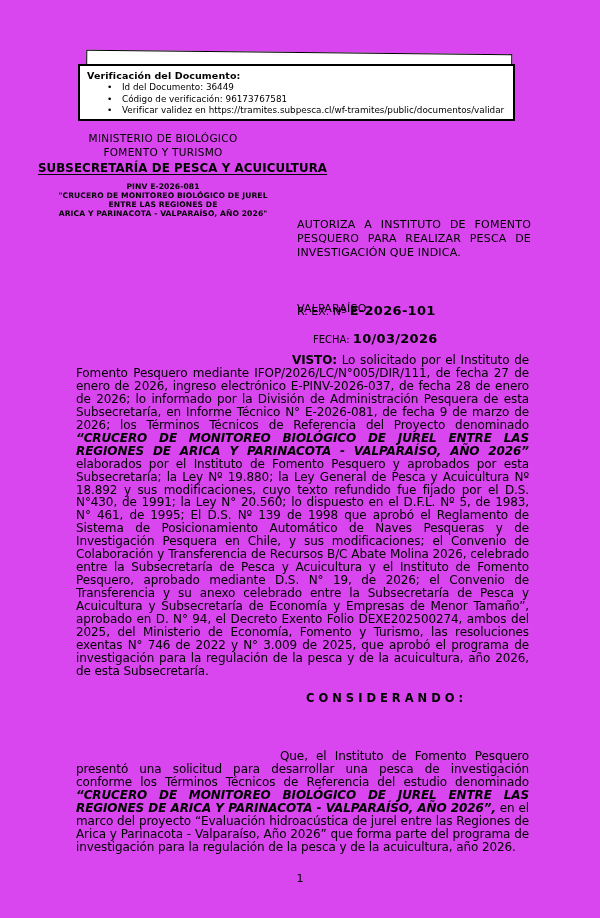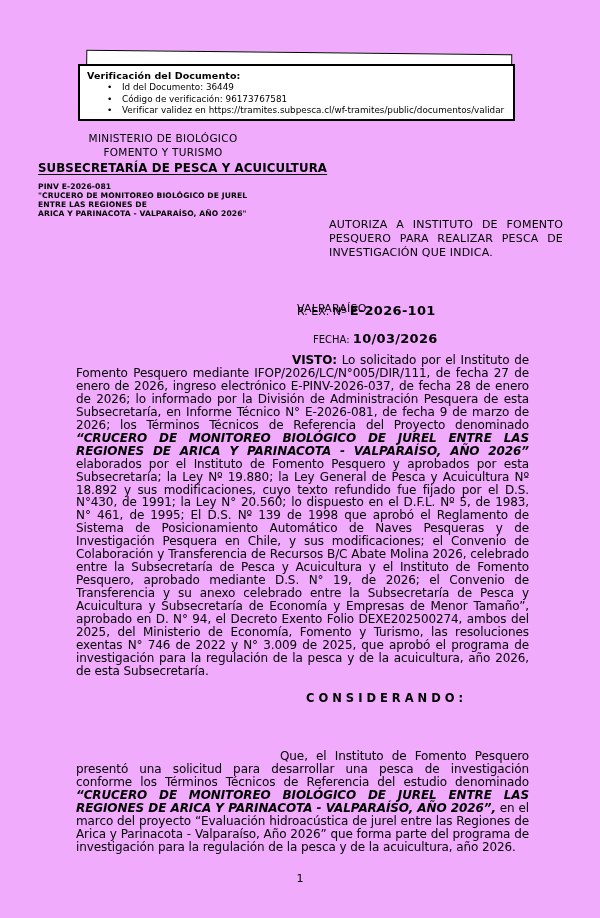--- a/index.html
+++ b/index.html
@@ -1,20 +1,20 @@
 <!DOCTYPE html>
 <html lang="es"><head>
 <meta charset="utf-8">
 <style>
   html, body { margin: 0; padding: 0; background: #ffffff; }
   .page {
     position: relative;
     width: 600px;
     height: 918px;
-    background: #f0abfc;
+    background: #d946ef;
     color: #000000;
     font-family: "DejaVu Sans", sans-serif;
     overflow: hidden;
   }
 
   
   .verif-shadow {
     position: absolute;
     left: 86px; top: 52px;
     width: 424px; height: 58px;
@@ -68,37 +68,36 @@
     font-size: 11.8px;
     font-weight: bold;
     letter-spacing: 0.1px;
     text-decoration: underline;
     text-underline-offset: 2px;
   }
   .pinv {
     position: absolute;
     left: 38px; top: 182px;
     width: 250px;
-    text-align: left;
+    text-align: center;
     font-size: 7.6px;
     font-weight: bold;
     line-height: 9px;
     letter-spacing: 0.1px;
   }
 
   
   .subject {
     position: absolute;
     left: 297px; top: 218px;
     width: 234px;
     font-size: 11px;
     line-height: 14.2px;
     text-align: justify;
     letter-spacing: 0.2px;
-    margin-left: 32px;
   }
   .city {
     position: absolute;
     left: 297px; top: 276px;
     font-size: 11px;
     letter-spacing: 0.2px;
     margin-top: 26px;
   }
   .rex {
     position: absolute;

